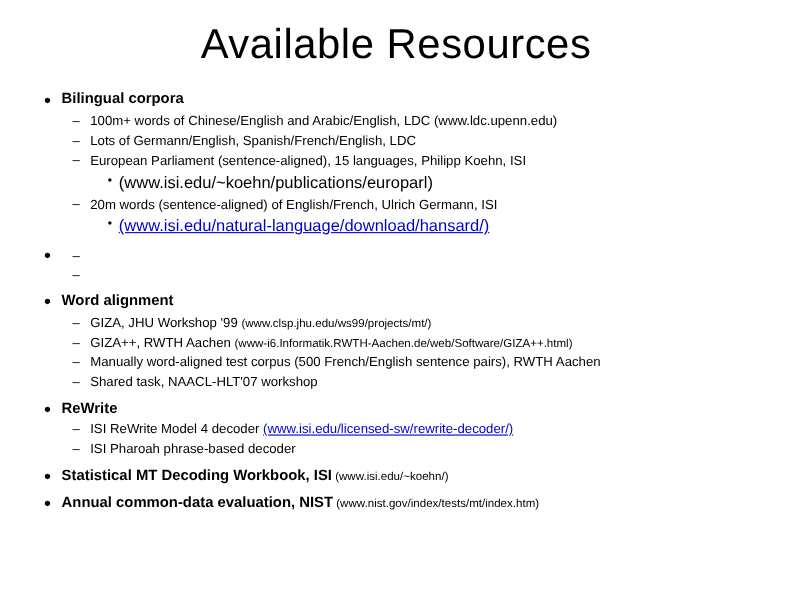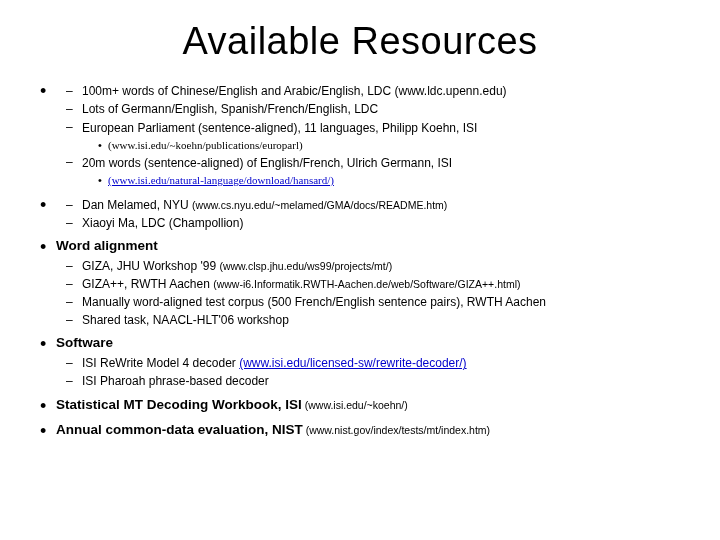--- a/index.html
+++ b/index.html
@@ -103,24 +103,23 @@
       align-items: flex-start;
       gap: 4px;
     }
 
     .sub-sub-bullet {
       min-width: 6px;
       font-size: 11px;
     }
 
     .sub-sub-text {
-      font-size: 11px;
+      font-size: 15px;
       color: #000;
       line-height: 1.3;
-      font-family: Liberation Serif, serif;
     }
 
     .link {
       color: #0000cc;
       text-decoration: underline;
     }
 
     .small {
       font-size: 10.5px;
     }
@@ -133,33 +132,36 @@
 <body>
 
 <div class="page">
   <h1 class="title">Available Resources</h1>
 
   <div class="content top-level">
 
     <div class="bullet-item">
       <span class="bullet-dot">•</span>
       <div class="bullet-content">
+        <div class="bullet-header">
+          <strong>Bilingual corpora</strong>
+        </div>
         <div class="sub-list">
           <div class="sub-item">
             <span class="sub-dash">–</span>
             <span class="sub-text">100m+ words of Chinese/English and Arabic/English, LDC (www.ldc.upenn.edu)</span>
           </div>
           <div class="sub-item">
             <span class="sub-dash">–</span>
             <span class="sub-text">Lots of Germann/English, Spanish/French/English, LDC</span>
           </div>
           <div class="sub-item">
             <span class="sub-dash">–</span>
             <div>
-              <span class="sub-text">European Parliament (sentence-aligned), 11 languages, Philipp Koehn, ISI</span>
+              <span class="sub-text">European Parliament (sentence-aligned), 15 languages, Philipp Koehn, ISI</span>
               <div class="sub-sub-list">
                 <div class="sub-sub-item">
                   <span class="sub-sub-bullet">•</span>
                   <span class="sub-sub-text">(www.isi.edu/~koehn/publications/europarl)</span>
                 </div>
               </div>
             </div>
           </div>
           <div class="sub-item">
             <span class="sub-dash">–</span>
@@ -176,25 +178,23 @@
         </div>
       </div>
     </div>
 
     <div class="bullet-item">
       <span class="bullet-dot">•</span>
       <div class="bullet-content">
         <div class="sub-list">
           <div class="sub-item">
             <span class="sub-dash">–</span>
-            <span class="sub-text">Dan Melamed, NYU <span class="small">(www.cs.nyu.edu/~melamed/GMA/docs/README.htm)</span></span>
-          </div>
-          <div class="sub-item">
-            <span class="sub-dash">–</span>
-            <span class="sub-text">Xiaoyi Ma, LDC (Champollion)</span>
+          </div>
+          <div class="sub-item">
+            <span class="sub-dash">–</span>
           </div>
         </div>
       </div>
     </div>
 
     <div class="bullet-item">
       <span class="bullet-dot">•</span>
       <div class="bullet-content">
         <div class="bullet-header">
           <strong>Word alignment</strong>
@@ -207,31 +207,31 @@
           <div class="sub-item">
             <span class="sub-dash">–</span>
             <span class="sub-text">GIZA++, RWTH Aachen <span class="small">(www-i6.Informatik.RWTH-Aachen.de/web/Software/GIZA++.html)</span></span>
           </div>
           <div class="sub-item">
             <span class="sub-dash">–</span>
             <span class="sub-text">Manually word-aligned test corpus (500 French/English sentence pairs), RWTH Aachen</span>
           </div>
           <div class="sub-item">
             <span class="sub-dash">–</span>
-            <span class="sub-text">Shared task, NAACL-HLT'06 workshop</span>
-          </div>
-        </div>
-      </div>
-    </div>
-
-    <div class="bullet-item">
-      <span class="bullet-dot">•</span>
-      <div class="bullet-content">
-        <div class="bullet-header">
-          <strong>Software</strong>
+            <span class="sub-text">Shared task, NAACL-HLT'07 workshop</span>
+          </div>
+        </div>
+      </div>
+    </div>
+
+    <div class="bullet-item">
+      <span class="bullet-dot">•</span>
+      <div class="bullet-content">
+        <div class="bullet-header">
+          <strong>ReWrite</strong>
         </div>
         <div class="sub-list">
           <div class="sub-item">
             <span class="sub-dash">–</span>
             <span class="sub-text">ISI ReWrite Model 4 decoder <span class="link">(www.isi.edu/licensed-sw/rewrite-decoder/)</span></span>
           </div>
           <div class="sub-item">
             <span class="sub-dash">–</span>
             <span class="sub-text">ISI Pharoah phrase-based decoder</span>
           </div>

